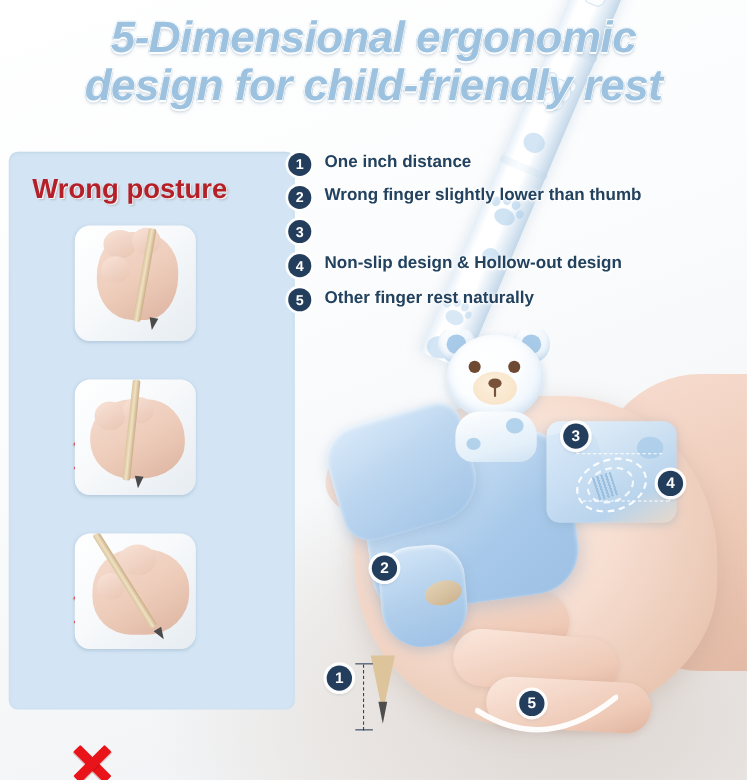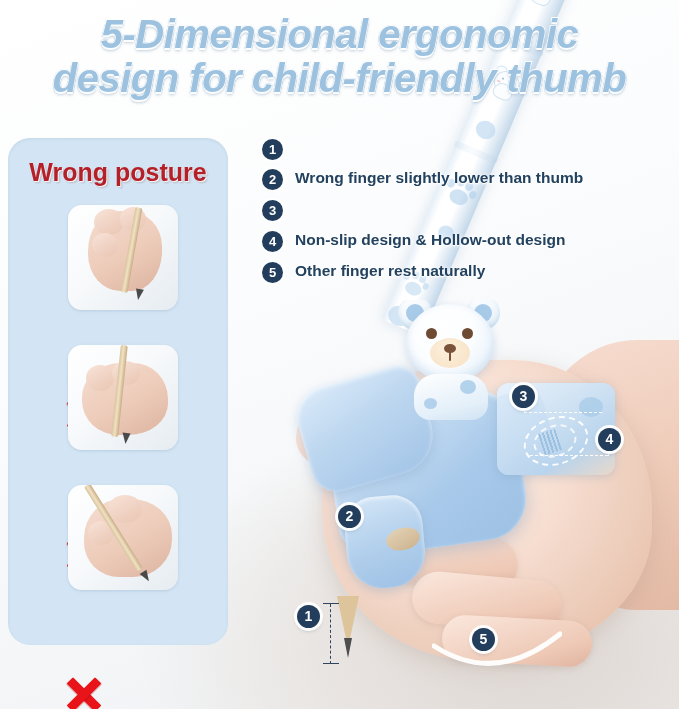--- a/index.html
+++ b/index.html
@@ -54,22 +54,22 @@
       0 0 1px rgba(255,255,255,.9);
     z-index:8;
   }
   .headline .ln{display:block;
     background:linear-gradient(180deg,#d6e8f6 0%,#a9cde8 38%,#6fa5cd 62%,#a9cde8 100%);
     -webkit-background-clip:text;background-clip:text;
   }
 
   
   .wrong-panel{
-    position:absolute;left:8px;top:138px;width:220px;height:507px;
-    background:#d3e5f4;border-radius:22px;
+    position:absolute;left:8px;top:138px;width:260px;height:507px;
+    background:#d3e5f4;border-radius:8px;
     box-shadow:0 1px 3px rgba(140,170,195,.25) inset;
     z-index:6;
   }
   .wrong-title{
     position:absolute;left:0;top:20px;width:220px;text-align:center;
     font-size:25px;font-weight:bold;color:#b51f28;
     text-shadow:1px 1px 0 rgba(255,255,255,.85),2px 2px 2px rgba(120,60,60,.25);
   }
   .thumb{
     position:absolute;left:60px;width:110px;height:105px;border-radius:14px;overflow:hidden;
@@ -255,21 +255,21 @@
       <div class="pad" style="left:17px;top:1px;width:7px;height:8px;"></div>
       <div class="pad" style="left:23px;top:7px;width:6px;height:7px;"></div>
     </div>
     <div class="dot" style="left:160px;top:206px;width:20px;height:18px;"></div>
     <div class="dot" style="left:166px;top:318px;width:16px;height:15px;"></div>
     <div class="dot" style="left:152px;top:410px;width:22px;height:20px;"></div>
   </div>
 
   <div class="headline">
     <span class="ln">5-Dimensional ergonomic</span>
-    <span class="ln">design for child-friendly thumb</span>
+    <span class="ln">design for child-friendly rest</span>
   </div>
 
   <div class="wrong-panel">
     <div class="wrong-title">Wrong posture</div>
 
     <div class="thumb t1">
       <div class="hand" style="left:20px;top:6px;width:74px;height:80px;border-radius:42% 46% 40% 44% / 50% 44% 50% 46%;"></div>
       <div class="knuckle" style="left:26px;top:4px;width:30px;height:26px;"></div>
       <div class="knuckle" style="left:52px;top:2px;width:26px;height:24px;"></div>
       <div class="knuckle" style="left:24px;top:28px;width:26px;height:24px;"></div>
@@ -366,20 +366,21 @@
 
   <div class="marker m1">1</div>
   <div class="marker m2">2</div>
   <div class="marker m3">3</div>
   <div class="marker m4">4</div>
   <div class="marker m5">5</div>
 
   <div class="feature-list">
     <div class="feature">
       <div class="f-num">1</div>
+      <div class="f-text">One inch distance</div>
     </div>
     <div class="feature" style="margin-bottom:9px;">
       <div class="f-num">2</div>
       <div class="f-text">Wrong finger slightly lower than thumb</div>
     </div>
     <div class="feature" style="margin-bottom:9px;">
       <div class="f-num">3</div>
     </div>
     <div class="feature" style="margin-bottom:9px;">
       <div class="f-num">4</div>

